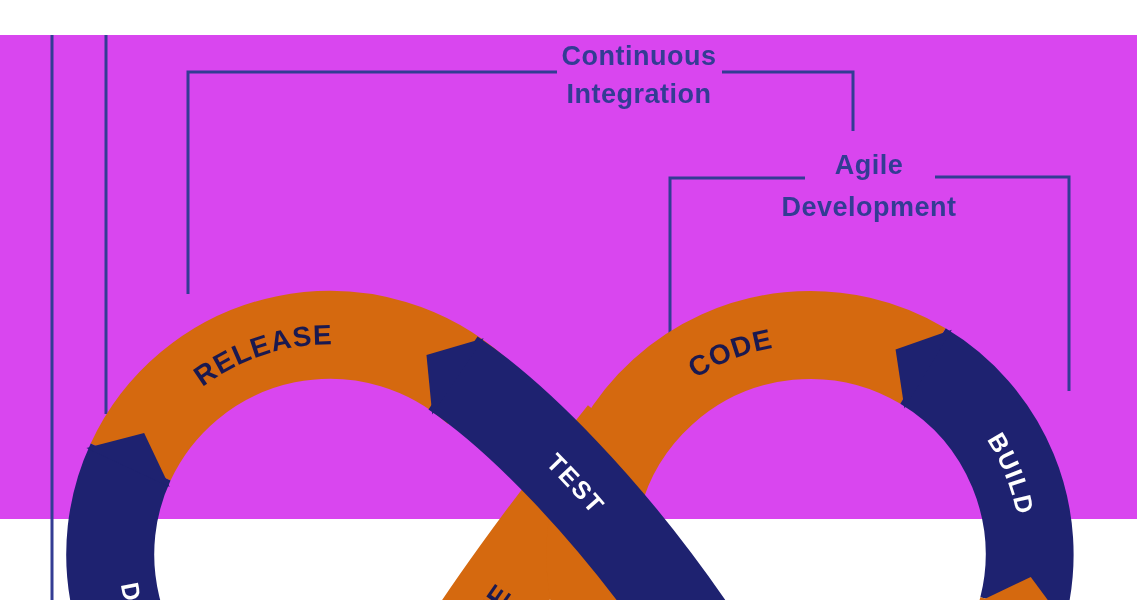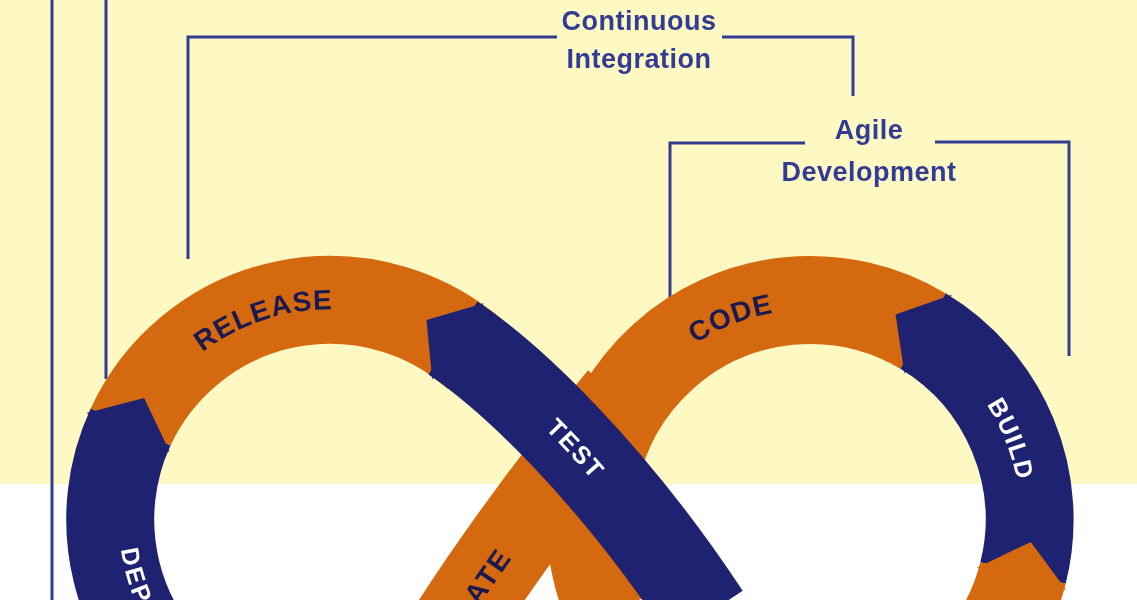--- a/index.html
+++ b/index.html
@@ -1,17 +1,17 @@
 <!DOCTYPE html>
 <html style="--orange: #D5690F; --navy: #1E2270; --indigo: #333C94; --label-dark: #1A1950; --label-white: #FFFFFF;"><head>
 <meta charset="utf-8">
 <style>
   html,body{margin:0;padding:0;background:#ffffff;}
   body{width:1137px;height:600px;overflow:hidden;font-family:"Liberation Sans",sans-serif;}
-  #stage{position:relative;width:1137px;height:484px;background:#fef9c3;}
+  #stage{position:relative;width:1137px;height:484px;background:#d946ef;margin-top:35px;}
   svg{position:absolute;left:0;top:0;display:block;}
   .band{fill:none;stroke-width:88;stroke-linecap:butt;}
   .band-orange{stroke:var(--orange);}
   .band-navy{stroke:var(--navy);}
   .iline{fill:none;stroke:var(--indigo);stroke-width:3;stroke-linecap:butt;stroke-linejoin:miter;}
   .ann{fill:var(--indigo);font-family:"Liberation Sans",sans-serif;font-weight:bold;font-size:27px;text-anchor:middle;letter-spacing:0.5px;}
   .seg-dark{fill:var(--label-dark);font-family:"Liberation Sans",sans-serif;font-weight:bold;font-size:28px;letter-spacing:2px;}
   .seg-white{fill:var(--label-white);font-family:"Liberation Sans",sans-serif;font-weight:bold;font-size:25px;letter-spacing:2px;}
   .seg-dark textPath,.seg-white textPath{dominant-baseline:central;}
   .chev-navy{fill:var(--navy);stroke:none;}

